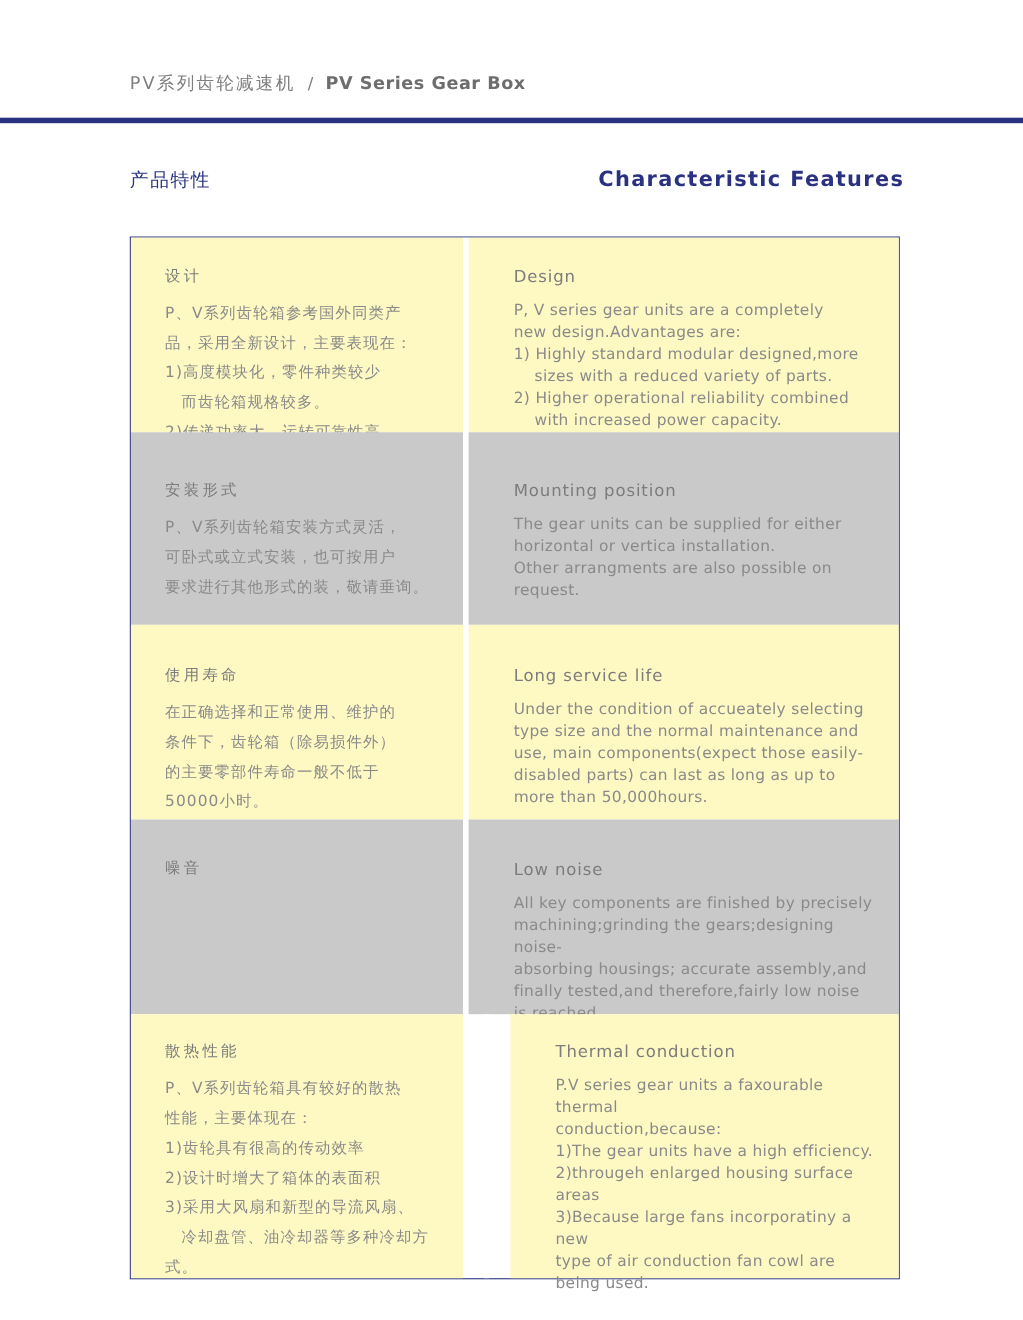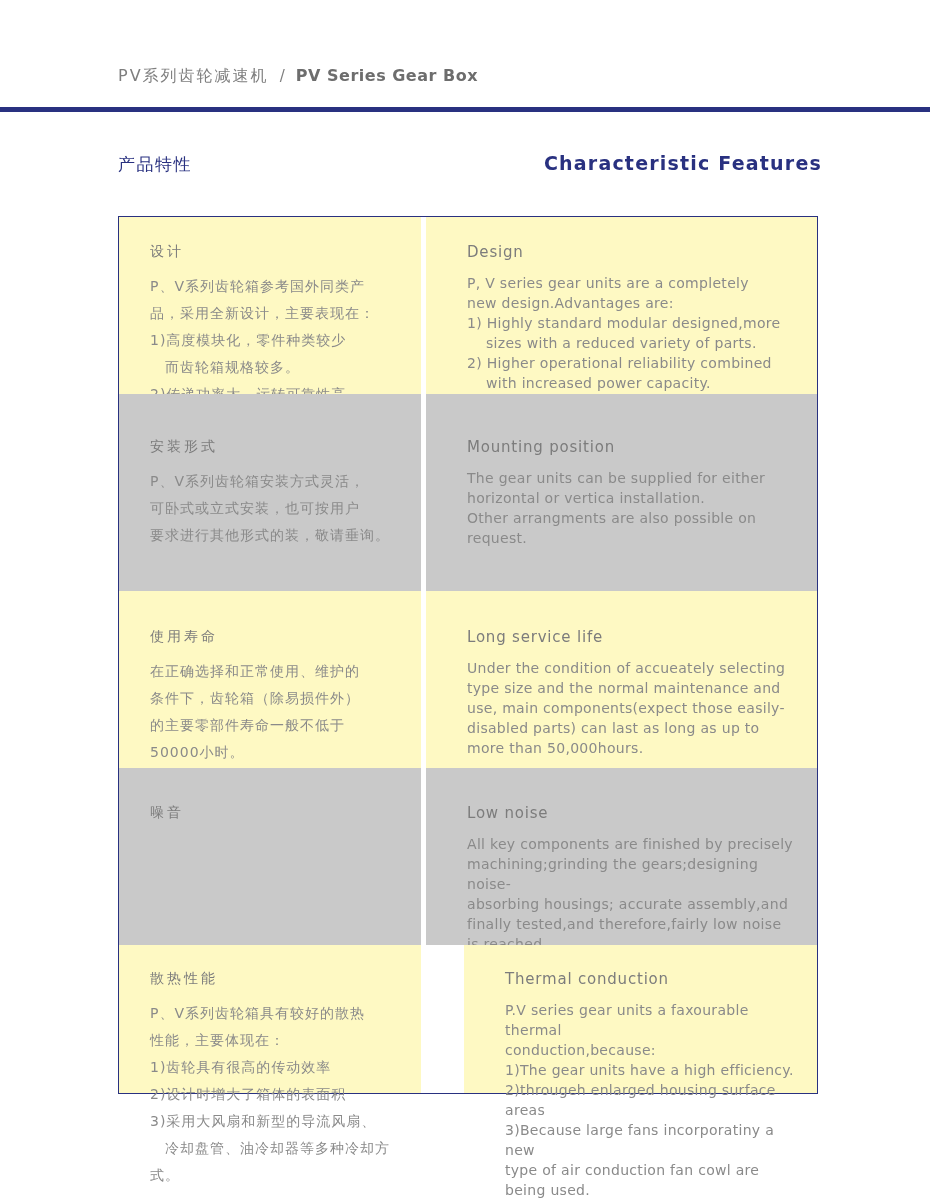--- a/index.html
+++ b/index.html
@@ -91,24 +91,24 @@
   }
   .cell-en {
     flex: 1;
     padding: 0 14px 0 41px;
   }
   .feature-row.light .cell { background: #fef9c3; }
   .feature-row.dark  .cell { background: #c9c9c9; }
 
   
   .feature-row:nth-child(1) { height: 177px; } .feature-row:nth-child(1) .cell { padding-top: 26px; }
-  .feature-row:nth-child(2) { height: 197px; } .feature-row:nth-child(2) .cell { padding-top: 44px; }
+  .feature-row:nth-child(2) { height: 175px; } .feature-row:nth-child(2) .cell { padding-top: 44px; }
   .feature-row:nth-child(3) { height: 177px; } .feature-row:nth-child(3) .cell { padding-top: 37px; }
   .feature-row:nth-child(4) { height: 177px; } .feature-row:nth-child(4) .cell { padding-top: 36px; }
-  .feature-row:nth-child(5) { height: 148px; gap: 19px; } .feature-row:nth-child(5) .cell { padding-top: 25px; }
+  .feature-row:nth-child(5) { height: 240px; gap: 19px; } .feature-row:nth-child(5) .cell { padding-top: 25px; }
 
   .cell h3 {
     margin: 0 0 12px 0;
     font-size: 14px;
     font-weight: normal;
     color: #7c7c7c;
   }
   .cell-zh h3 { letter-spacing: 3px; }
   .cell-en h3 { font-size: 15px; letter-spacing: 0.8px; }
 

